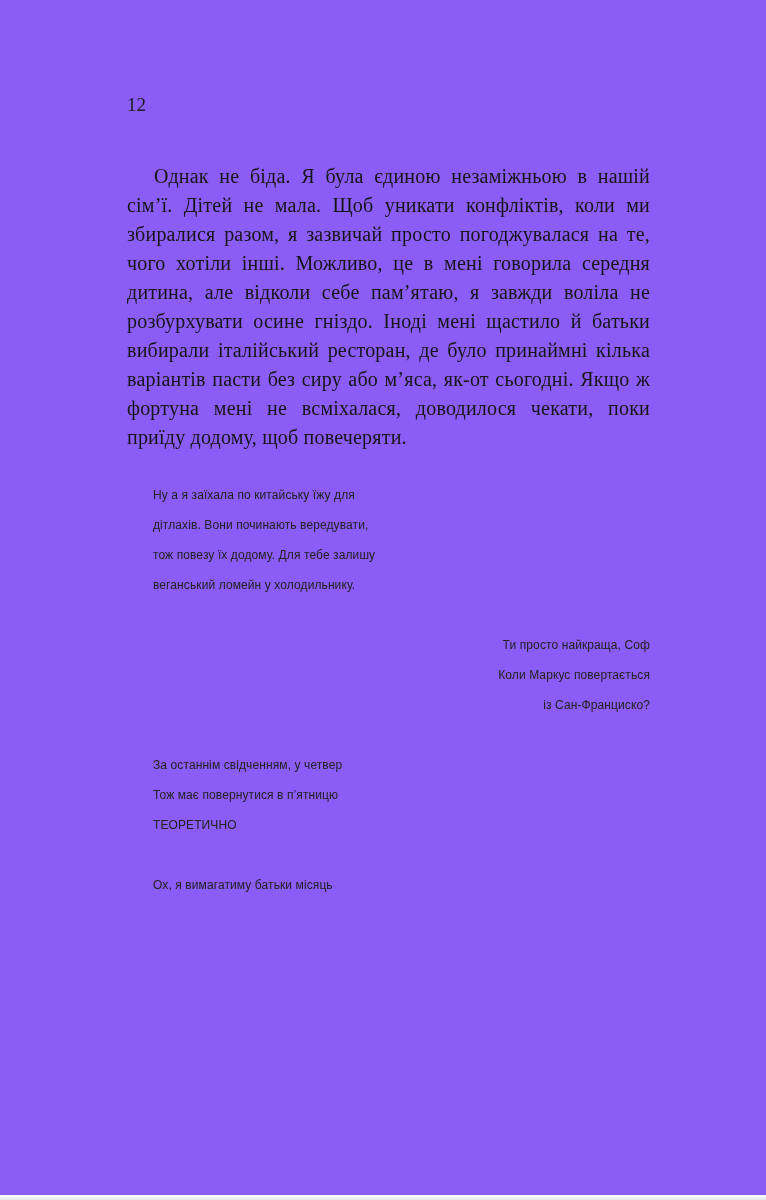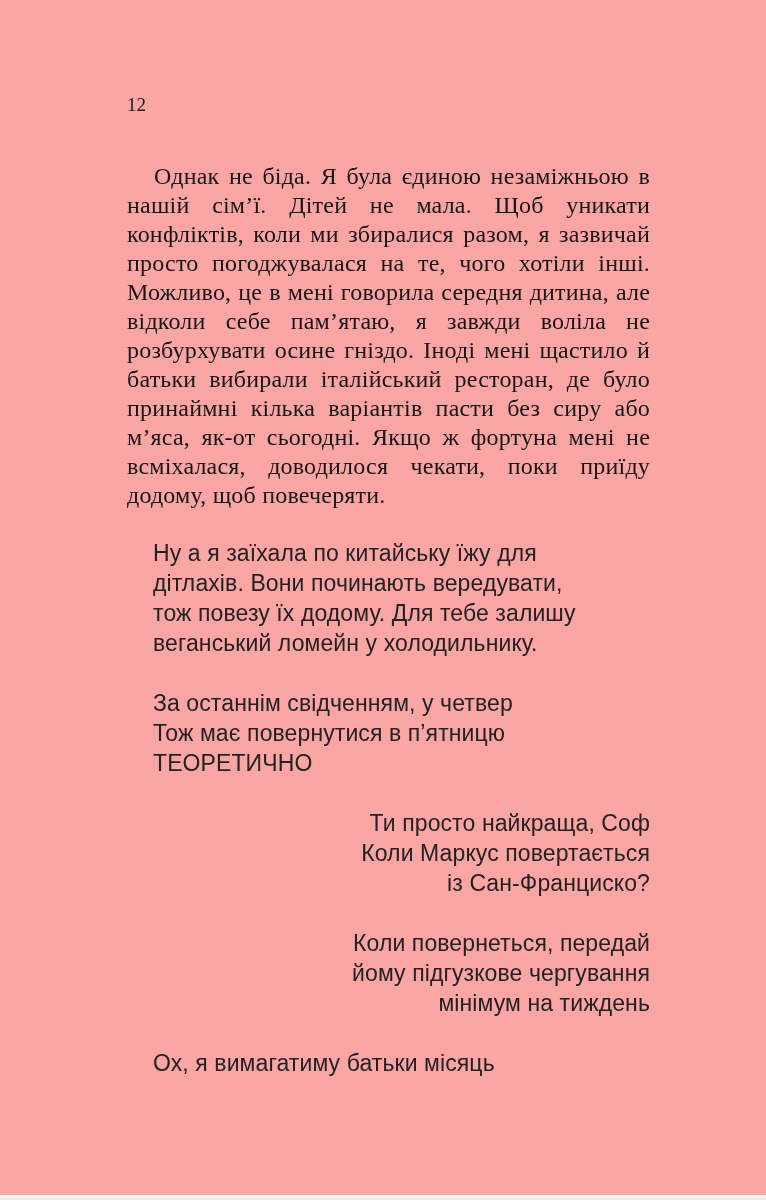--- a/index.html
+++ b/index.html
@@ -8,45 +8,45 @@
   body {
     width: 766px;
     height: 1200px;
     background: #ffffff;
     overflow: hidden;
   }
   .page {
     position: relative;
     width: 766px;
     height: 1200px;
-    background: #fca5a5;
+    background: #8b5cf6;
     color: #1a1a1a;
     padding: 95px 116px 0 127px;
   }
   .page-number {
     font-family: "Liberation Serif", serif;
     font-size: 19px;
     line-height: 1;
     color: #1a1a1a;
   }
   .body-text { margin-top: 48px; }
   .para {
     margin: 0;
     font-family: "Liberation Serif", serif;
-    font-size: 24px;
+    font-size: 20px;
     line-height: 29px;
     letter-spacing: 0.2px;
     text-align: justify;
     text-indent: 27px;
     color: #161616;
   }
   .messages { margin-top: 28px; }
   .msg {
     font-family: "Liberation Sans", sans-serif;
-    font-size: 23px;
+    font-size: 12px;
     line-height: 30px;
     letter-spacing: 0.1px;
     white-space: pre-line;
     color: #222222;
   }
   .msg + .msg { margin-top: 30px; }
   .msg.left { padding-left: 26px; text-align: left; }
   .msg.right { text-align: right; }
   .scan-edge {
     position: absolute;
@@ -64,27 +64,24 @@
 
   <section class="body-text">
     <p class="para">Однак не біда. Я була єдиною незаміжньою в нашій сім’ї. Дітей не мала. Щоб уникати конфліктів, коли ми збиралися разом, я зазвичай просто погоджувалася на те, чого хотіли інші. Можливо, це в мені говорила середня дитина, але відколи себе пам’ятаю, я завжди воліла не розбурхувати осине гніздо. Іноді мені щастило й батьки вибирали італійський ресторан, де було принаймні кілька варіантів пасти без сиру або м’яса, як-от сьогодні. Якщо ж фортуна мені не всміхалася, доводилося чекати, поки приїду додому, щоб повечеряти.</p>
   </section>
 
   <section class="messages">
     <div class="msg left">Ну а я заїхала по китайську їжу для
 дітлахів. Вони починають вередувати,
 тож повезу їх додому. Для тебе залишу
 веганський ломейн у холодильнику.</div>
+    <div class="msg right">Ти просто найкраща, Соф
+Коли Маркус повертається
+із Сан-Франциско?</div>
     <div class="msg left">За останнім свідченням, у четвер
 Тож має повернутися в п’ятницю
 ТЕОРЕТИЧНО</div>
-    <div class="msg right">Ти просто найкраща, Соф
-Коли Маркус повертається
-із Сан-Франциско?</div>
-    <div class="msg right">Коли повернеться, передай
-йому підгузкове чергування
-мінімум на тиждень</div>
     <div class="msg left">Ох, я вимагатиму батьки місяць</div>
   </section>
 
   <div class="scan-edge"></div>
 
 </main>
 
 </body></html>

